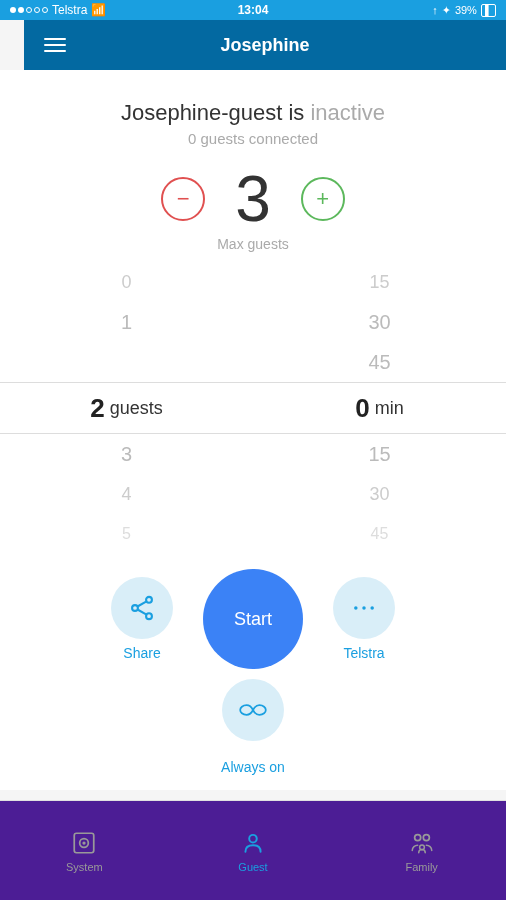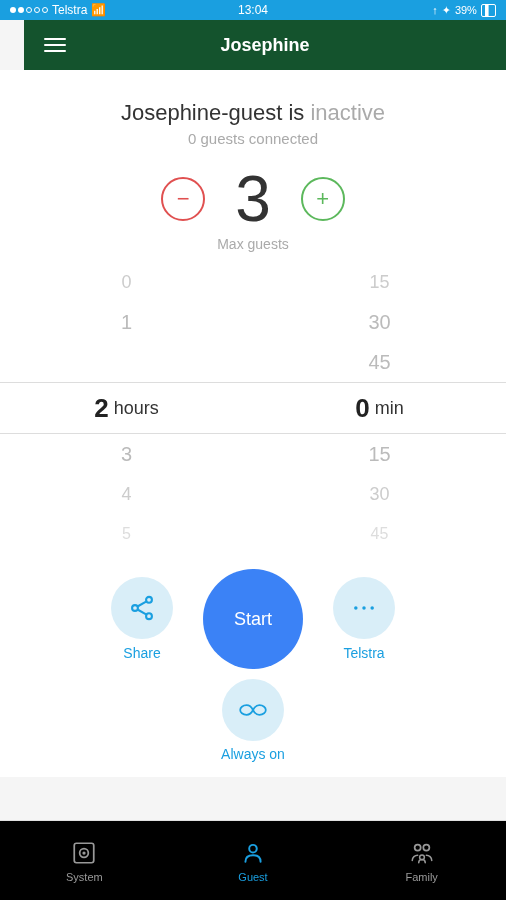--- a/index.html
+++ b/index.html
@@ -19,30 +19,30 @@
       height: 20px;
       display: flex;
       align-items: center;
       justify-content: space-between;
       padding: 0 10px;
       color: white;
       font-size: 12px;
       font-weight: 500;
     }
     .status-left { display: flex; align-items: center; gap: 4px; }
-    .status-center { position: absolute; left: 50%; transform: translateX(-50%); font-size: 12px; font-weight: 400; }
+    .status-center { position: absolute; left: 50%; transform: translateX(-50%); font-size: 12px; font-weight: 700; }
     .status-right { display: flex; align-items: center; gap: 4px; font-size: 11px; }
     .signal-dots { display: flex; gap: 2px; }
     .dot { width: 6px; height: 6px; border-radius: 50%; background: white; }
     .dot.empty { background: transparent; border: 1px solid white; }
     .wifi-icon { font-size: 12px; }
 
     
     .header {
-      background: #14532d;
+      background: #0369a1;
       height: 50px;
       display: flex;
       align-items: center;
       justify-content: center;
       position: relative;
       padding: 0 10px;
       margin-left: 24px;
     }
     .header-title {
       color: white;
@@ -215,21 +215,21 @@
     .action-label {
       font-size: 14px;
       color: #1a9fe0;
     }
 
     
     .always-on-section {
       display: flex;
       flex-direction: column;
       align-items: center;
-      gap: 5px;
+      gap: 18px;
       margin-top: 10px;
       cursor: pointer;
       background: white;
     }
     .always-on-circle {
       width: 62px;
       height: 62px;
       border-radius: 50%;
       background: #d9eef8;
       display: flex;
@@ -240,22 +240,22 @@
       font-size: 14px;
       color: #1a9fe0;
     }
 
     
     .bottom-nav {
       position: absolute;
       bottom: 0;
       left: 0;
       right: 0;
-      height: 80px;
-      background: #000000;
+      height: 100px;
+      background: #4c1d95;
       border-top: 1px solid #e0e0e0;
       display: flex;
       align-items: center;
       justify-content: space-around;
     }
     .nav-item {
       display: flex;
       flex-direction: column;
       align-items: center;
       gap: 4px;
@@ -345,21 +345,21 @@
       <div class="picker-half">
         <div class="picker-cell" style="color:#ccc;font-size:18px;">15</div>
         <div class="picker-cell" style="color:#bbb;font-size:20px;">30</div>
         <div class="picker-cell" style="color:#bbb;font-size:20px;">45</div>
       </div>
     </div>
 
     <div class="picker-selected-row">
       <div class="picker-selected-col">
         <span class="picker-selected-value">2</span>
-        <span class="picker-selected-unit">hours</span>
+        <span class="picker-selected-unit">guests</span>
       </div>
       <div class="picker-selected-col">
         <span class="picker-selected-value">0</span>
         <span class="picker-selected-unit">min</span>
       </div>
     </div>
 
     <div class="picker-rows-above">
       <div class="picker-half">
         <div class="picker-cell" style="color:#bbb;font-size:20px;">3</div>

